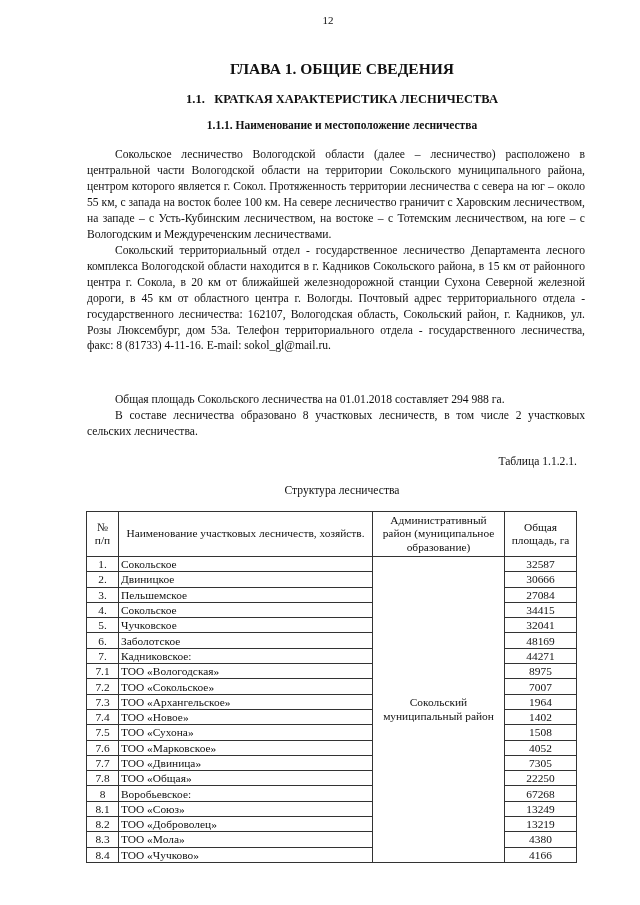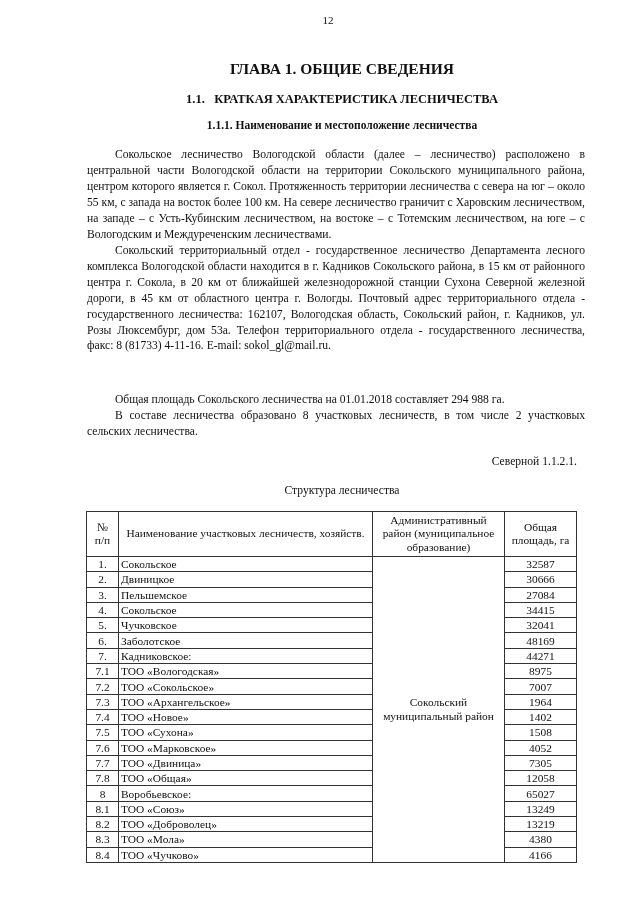--- a/index.html
+++ b/index.html
@@ -73,21 +73,21 @@
 
 <p class="para" id="p1">Сокольское лесничество Вологодской области (далее – лесничество) расположено в центральной части Вологодской области на территории Сокольского муниципального района, центром которого является г. Сокол. Протяженность территории лесничества с севера на юг – около 55 км, с запада на восток более   100 км. На севере лесничество граничит с Харовским лесничеством, на западе – с Усть-Кубинским лесничеством, на востоке – с Тотемским лесничеством, на юге – с Вологодским и Междуреченским лесничествами.</p>
 <p class="para" id="p2">Сокольский территориальный отдел - государственное лесничество Департамента лесного комплекса Вологодской области находится в г. Кадников Сокольского района, в 15 км от районного центра г. Сокола, в 20 км от ближайшей железнодорожной станции Сухона Северной железной дороги, в 45 км от областного центра г. Вологды. Почтовый адрес территориального отдела - государственного лесничества: 162107, Вологодская область, Сокольский район, г. Кадников, ул. Розы Люксембург, дом 53а. Телефон территориального отдела - государственного лесничества, факс: 8 (81733) 4-11-16. E-mail: sokol_gl@mail.ru.</p>
 
 <div class="subsection2-title">
 </div>
 
 <p class="para" id="p3">Общая площадь Сокольского лесничества на 01.01.2018 составляет 294 988 га.</p>
 <p class="para" id="p4">В составе лесничества образовано 8 участковых лесничеств, в том числе 2 участковых сельских лесничества.</p>
 
-<div class="table-caption-right">Северной 1.1.2.1.</div>
+<div class="table-caption-right">Таблица 1.1.2.1.</div>
 <div class="table-title">Структура лесничества</div>
 
 <table class="struct">
   <colgroup>
       <col class="c1">
       <col class="c2">
       <col class="c3">
       <col class="c4">
     </colgroup>
   <thead>
@@ -169,26 +169,26 @@
         <td class="area">4052</td>
       </tr>
       <tr>
         <td class="num">7.7</td>
         <td class="name">ТОО «Двиница»</td>
         <td class="area">7305</td>
       </tr>
       <tr>
         <td class="num">7.8</td>
         <td class="name">ТОО «Общая»</td>
-        <td class="area">12058</td>
+        <td class="area">22250</td>
       </tr>
       <tr>
         <td class="num">8</td>
         <td class="name">Воробьевское:</td>
-        <td class="area">65027</td>
+        <td class="area">67268</td>
       </tr>
       <tr>
         <td class="num">8.1</td>
         <td class="name">ТОО «Союз»</td>
         <td class="area">13249</td>
       </tr>
       <tr>
         <td class="num">8.2</td>
         <td class="name">ТОО «Доброволец»</td>
         <td class="area">13219</td>

